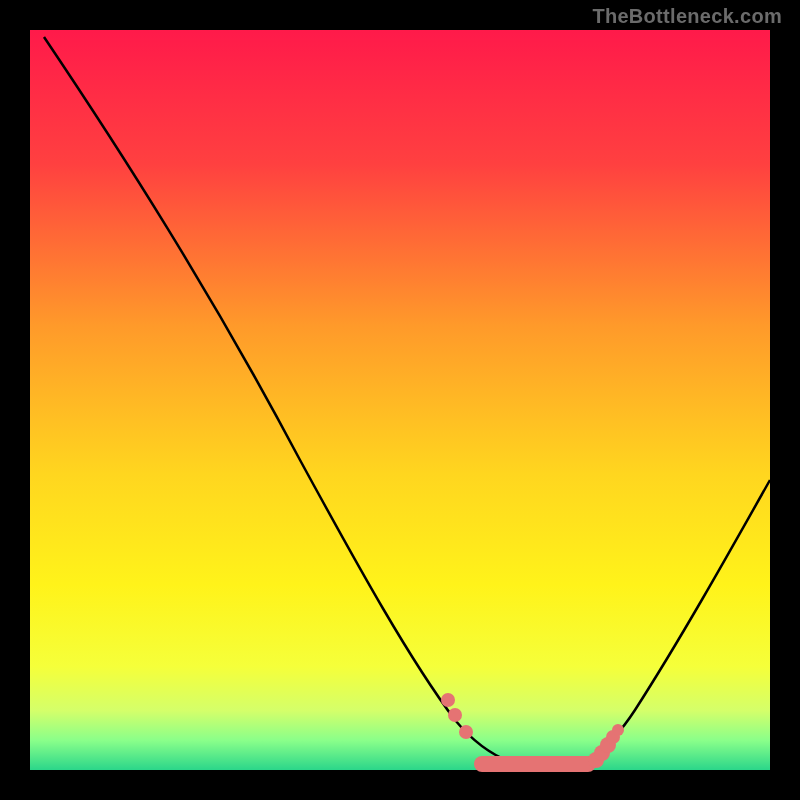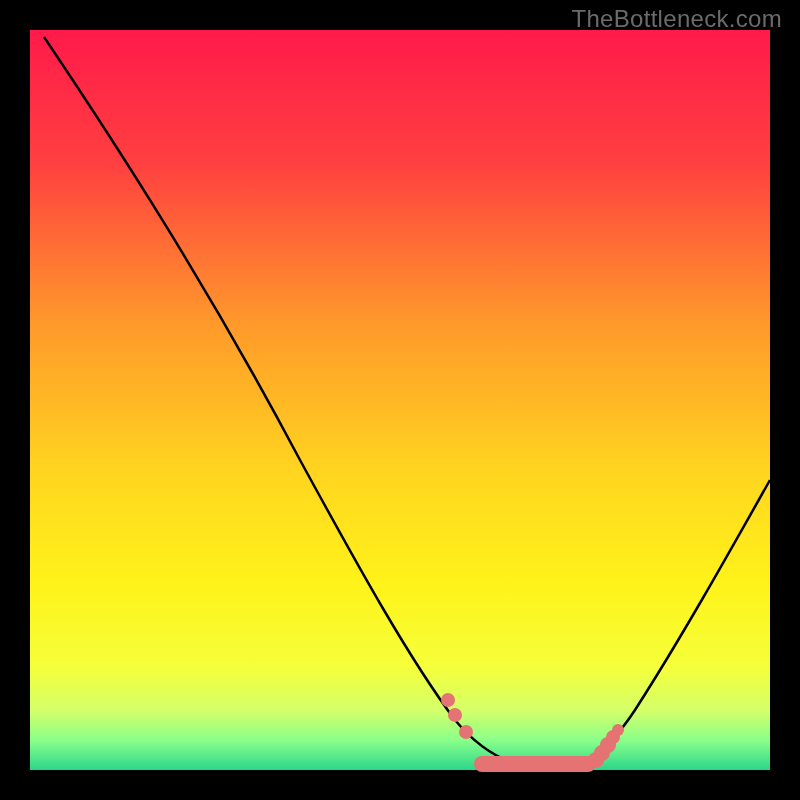--- a/index.html
+++ b/index.html
@@ -17,22 +17,22 @@
     left: 0;
     width: 800px;
     height: 800px;
     background: #000000;
   }
   .watermark {
     position: absolute;
     top: 5px;
     right: 18px;
     color: #6b6b6b;
-    font-size: 24px;
-    font-weight: 400;
+    font-size: 20px;
+    font-weight: 700;
     letter-spacing: 0.3px;
     z-index: 10;
   }
   svg {
     display: block;
   }
 </style>
 </head>
 <body>
 

